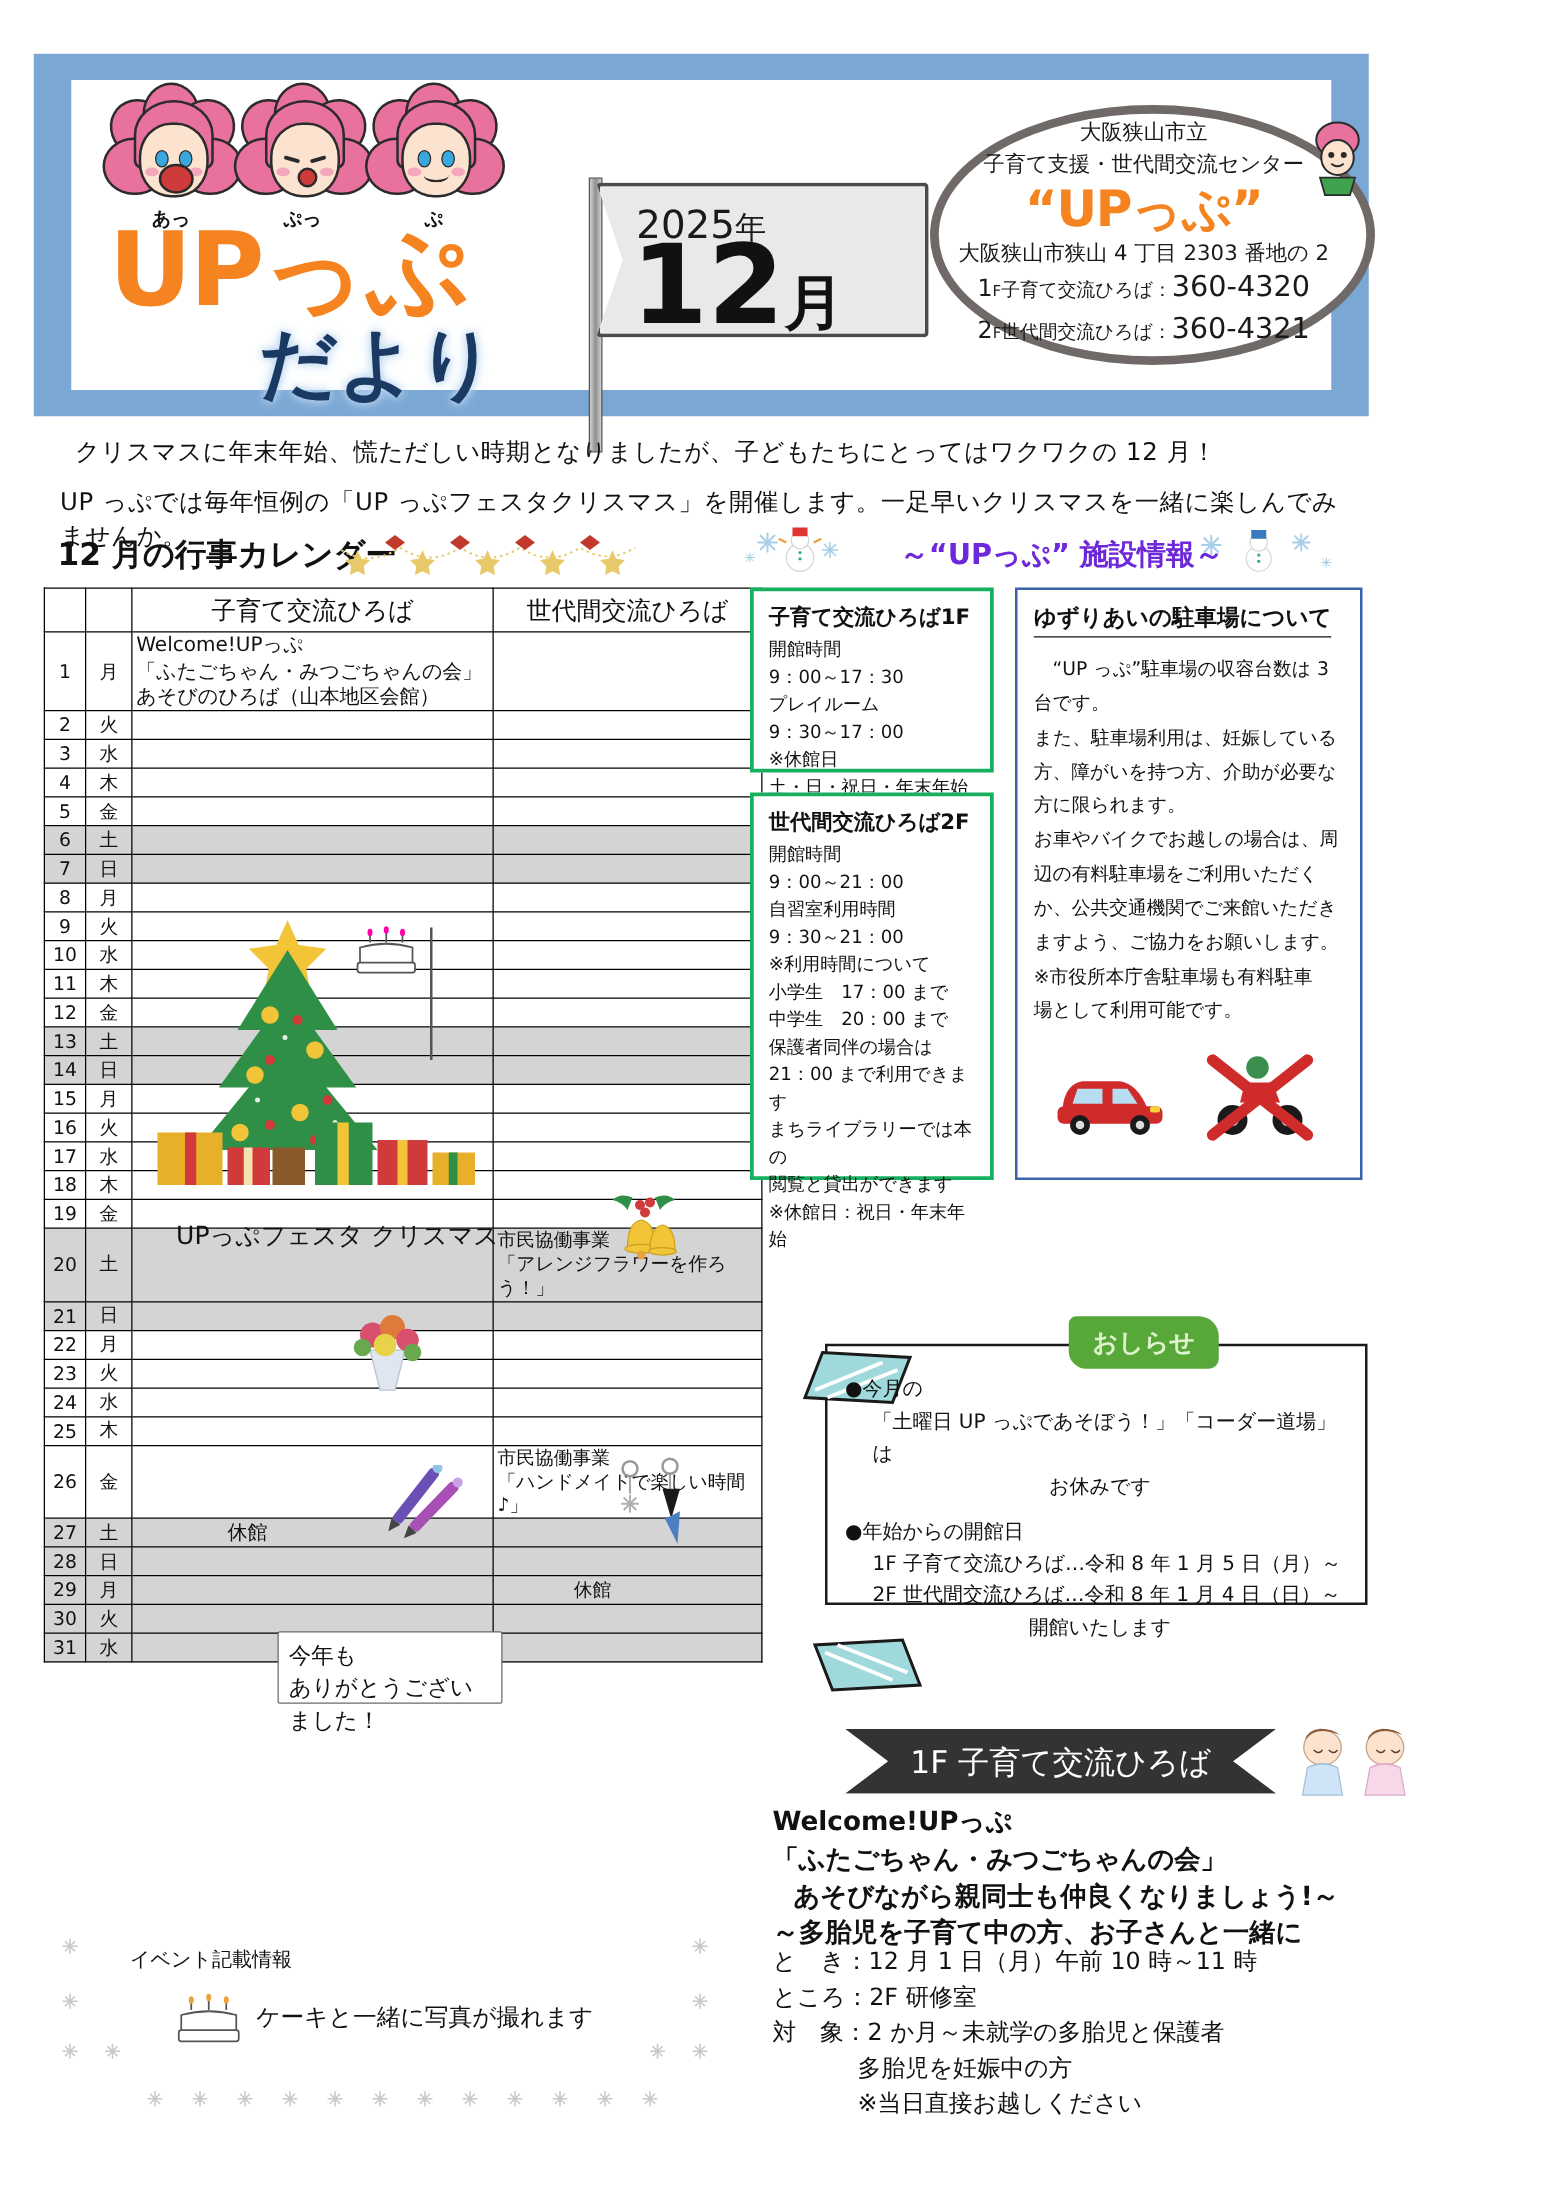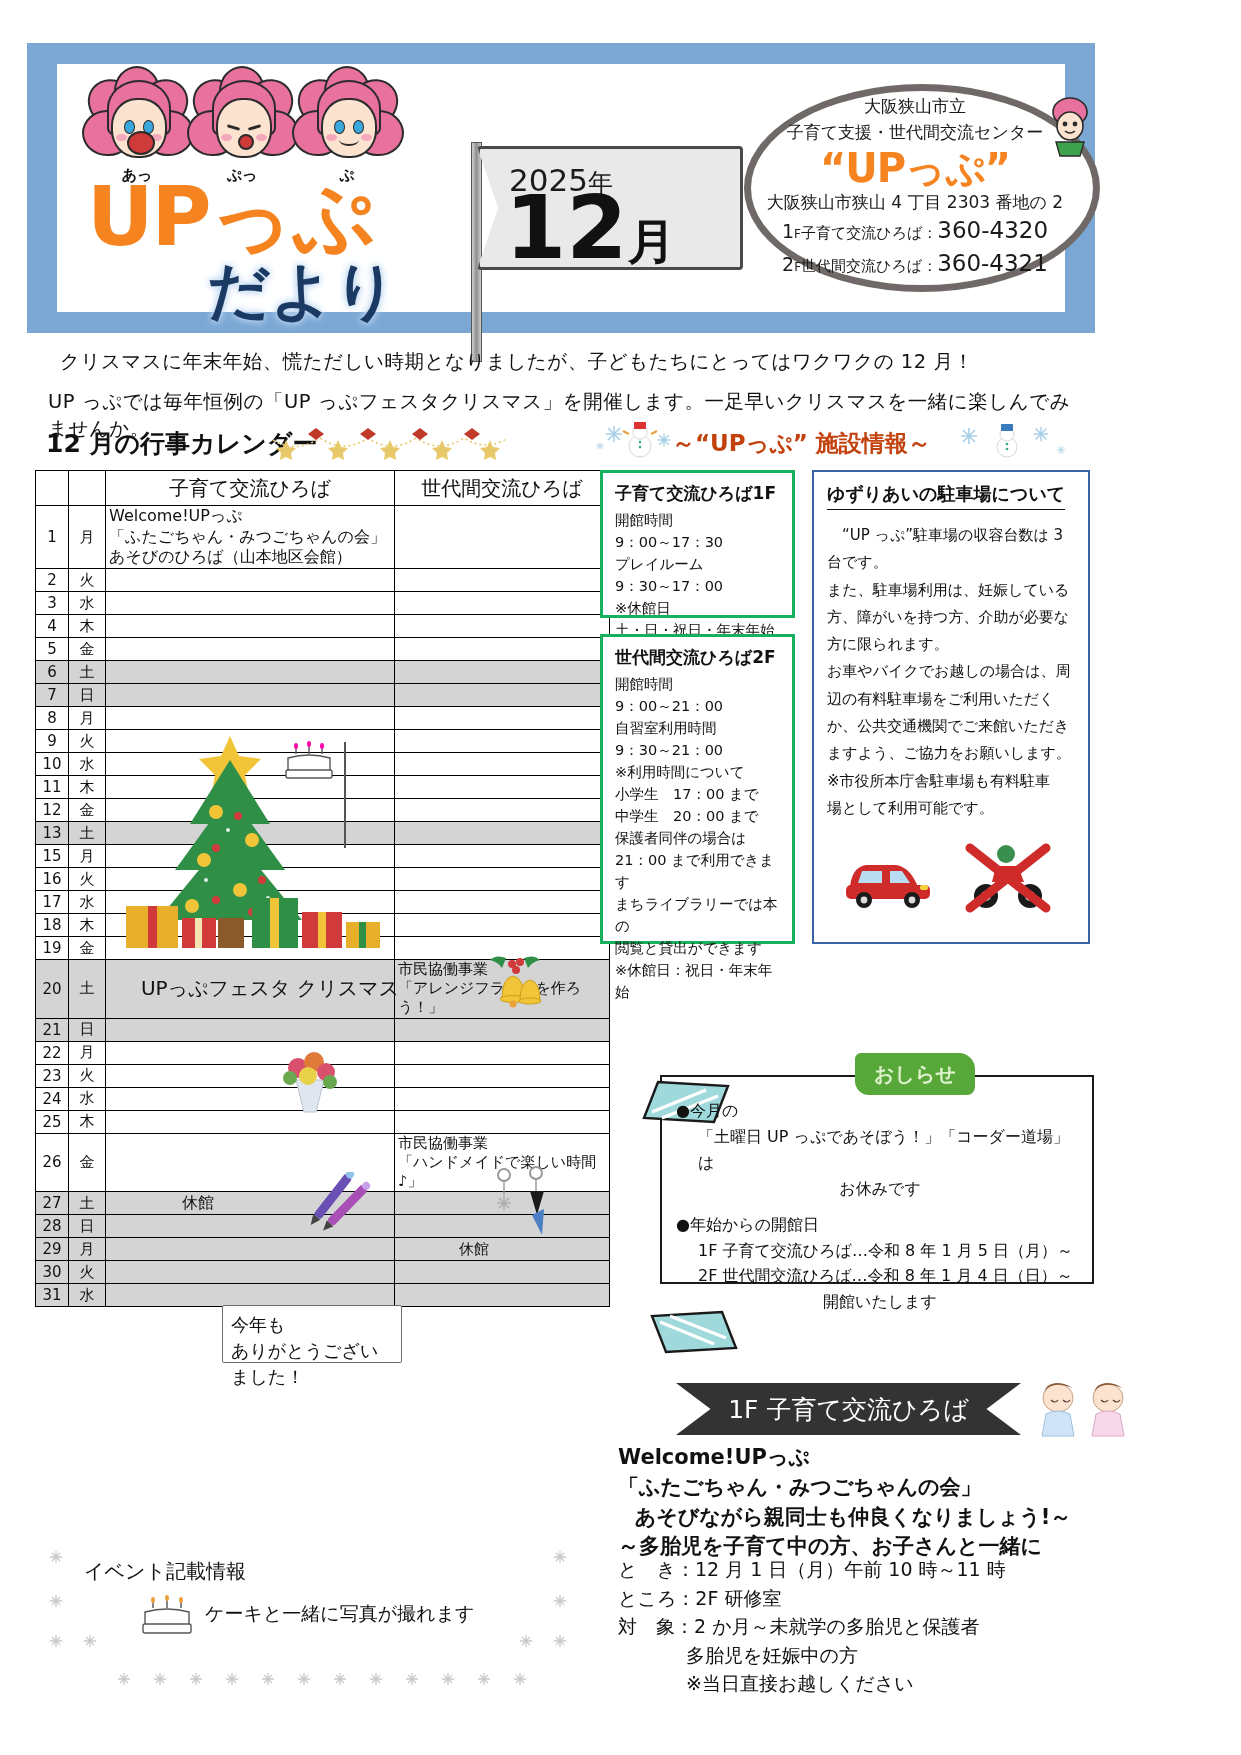--- a/index.html
+++ b/index.html
@@ -97,22 +97,22 @@
   }
   .intro p{ margin:0 0 13px 0; }
   .intro p.p2{ margin-left:-12px; }
   
   .cal-title{
     position:absolute; left:46px; top:427px;
     font-size:25px; font-weight:700; color:#111;
   }
   .garland{ position:absolute; left:268px; top:424px; width:245px; height:36px;}
   .fac-title{
-    position:absolute; left:672px; top:428px;
-    font-size:23px; font-weight:700; color:#c2410c; white-space:nowrap;
+    position:absolute; left:720px; top:428px;
+    font-size:23px; font-weight:700; color:#6d28d9; white-space:nowrap;
   }
   .snow-left{ position:absolute; left:592px; top:420px; width:100px; height:40px;}
   .snow-right{ position:absolute; left:955px; top:420px; width:115px; height:40px;}
   
   table.cal{
     position:absolute; left:35px; top:470px; width:548px;
     border-collapse:collapse; table-layout:fixed;
     font-size:15px; color:#111;
   }
   table.cal td, table.cal th{ border:1.3px solid #000; padding:0 3px; }
@@ -186,22 +186,22 @@
     clip-path: polygon(0 0, 100% 0, 90% 50%, 100% 100%, 0 100%, 10% 50%);
     color:#fff; font-size:25px; font-weight:400;
     display:flex; align-items:center; justify-content:center;
   }
   .babies{ position:absolute; left:1030px; top:1378px; width:110px; height:62px;}
   .ev-h{ position:absolute; left:618px; top:1443px; width:470px; font-size:21px; font-weight:700; color:#111; line-height:1.42;}
   .ev-d{ position:absolute; left:618px; top:1555px; width:480px; font-size:19px; color:#111; line-height:1.5;}
   .ev-d .in{ margin-left:68px; }
   
   .ev-info{
-    position:absolute; left:84px; top:1558px;
-    font-size:20px; color:#111;
+    position:absolute; left:104px; top:1558px;
+    font-size:16px; color:#111;
   }
   .cake-foot{ position:absolute; left:137px; top:1592px; width:60px; height:44px;}
   .cake-cap{ position:absolute; left:205px; top:1601px; font-size:19px; color:#111;}
   .snowdots{ position:absolute; left:40px; top:1545px; width:545px; height:145px;}
 </style>
 </head>
 <body>
 
 <div class="header-band"></div>
 <div class="header-inner">
@@ -444,20 +444,26 @@
       </tr>
       <tr class="r">
         <td class="col-d center">12</td>
         <td class="col-w center">金</td>
         <td class="col-a cellpad" style="white-space: pre-line;"></td>
         <td class="col-b cellpad s" style="white-space: pre-line;"></td>
       </tr>
       <tr class="r">
         <td class="col-d center shade">13</td>
         <td class="col-w center shade">土</td>
+        <td class="col-a cellpad shade" style="white-space: pre-line;"></td>
+        <td class="col-b cellpad s shade" style="white-space: pre-line;"></td>
+      </tr>
+      <tr class="r">
+        <td class="col-d center shade">14</td>
+        <td class="col-w center shade">日</td>
         <td class="col-a cellpad shade" style="white-space: pre-line;"></td>
         <td class="col-b cellpad s shade" style="white-space: pre-line;"></td>
       </tr>
       <tr class="r">
         <td class="col-d center">15</td>
         <td class="col-w center">月</td>
         <td class="col-a cellpad" style="white-space: pre-line;"></td>
         <td class="col-b cellpad s" style="white-space: pre-line;"></td>
       </tr>
       <tr class="r">

